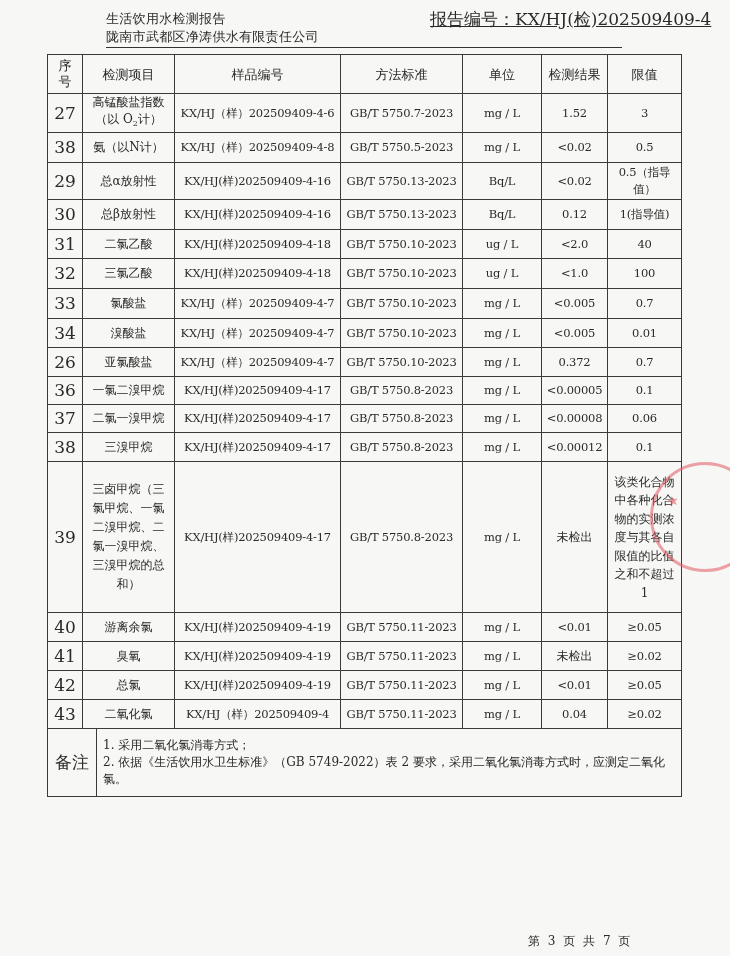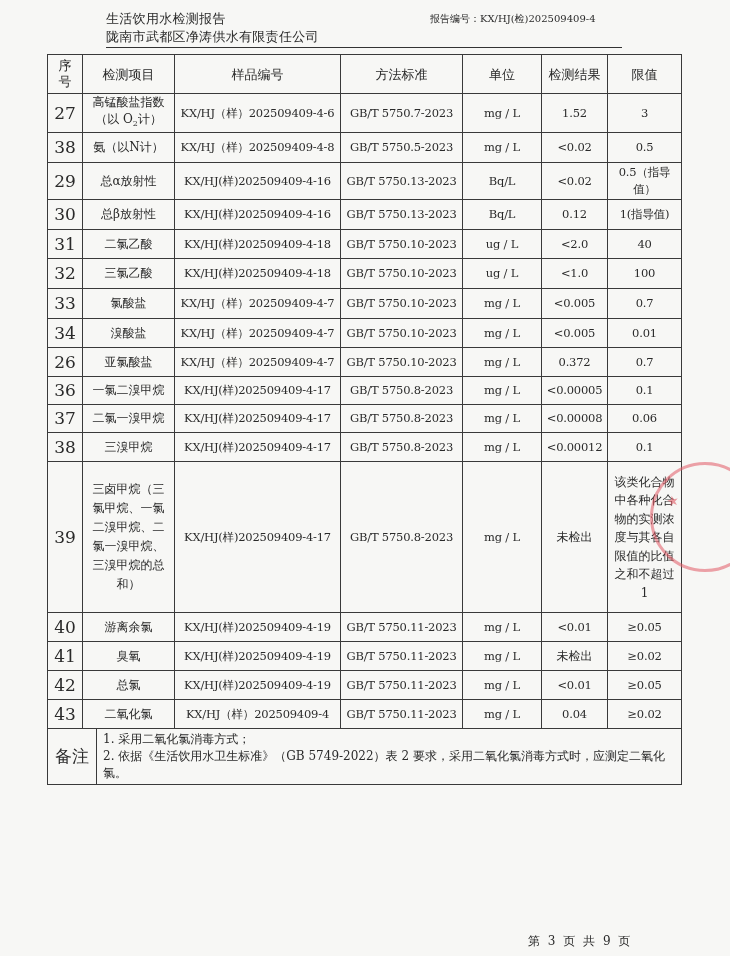--- a/index.html
+++ b/index.html
@@ -1,34 +1,34 @@
 <!DOCTYPE html>
 <html><head>
 <meta charset="utf-8">
 <style>
   html, body { margin: 0; padding: 0; }
   body {
     width: 730px; height: 956px; background: #f7f7f5; position: relative; overflow: hidden;
     font-family: "DejaVu Serif", "Liberation Serif", serif; color: #2a2a2a;
   }
   .hdr-left { position: absolute; left: 106px; top: 10px; font-size: 13px; line-height: 18px; letter-spacing: 0.3px; }
-  .hdr-right { position: absolute; left: 430px; top: 10px; font-size: 10px; line-height: 18px; }
+  .hdr-right { position: absolute; left: 430px; top: 10px; font-size: 17px; line-height: 18px; text-decoration: underline; }
   .hdr-rule { position: absolute; left: 106px; top: 47px; width: 516px; height: 1px; background: #333; }
   table.report {
     position: absolute; left: 47px; top: 54px; border-collapse: collapse; table-layout: fixed;
     width: 634px; font-size: 12px;
   }
   table.report td, table.report th {
     border: 1.3px solid #3a3a3a; text-align: center; vertical-align: middle; padding: 0 2px; font-weight: normal;
     line-height: 17px; overflow: hidden;
   }
   table.report th { font-size: 13px; }
   .mono { font-family: "DejaVu Serif", "Liberation Serif", serif; font-size: 11.5px; letter-spacing: -0.2px; }
   .seq { font-size: 17px; }
-  .note-cell { text-align: left !important; padding: 2px 6px !important; font-size: 12px; line-height: 18px; }
+  .note-cell { text-align: left !important; padding: 8px 6px !important; font-size: 12px; line-height: 18px; }
   .note-line { display: block; }
   .footer { position: absolute; left: 528px; top: 933px; font-size: 12px; letter-spacing: 2px; }
   .stamp {
     position: absolute; left: 650px; top: 462px; width: 110px; height: 110px; border-radius: 50%;
     border: 3px solid rgba(225, 90, 100, 0.55); box-sizing: border-box;
   }
   .stamp-text { position: absolute; left: 14px; top: 28px; color: rgba(225, 90, 100, 0.6); font-size: 14px; transform: rotate(60deg); }
 </style>
 </head>
 <body>
@@ -233,13 +233,13 @@
       <span class="note-line">2. 依据《生活饮用水卫生标准》（GB 5749-2022）表 2 要求，采用二氧化氯消毒方式时，应测定二氧化氯。</span>
     </td>
   </tr>
 </tbody>
   </table>
 
 <div class="stamp">
   <span class="stamp-text">★</span>
 </div>
 
-<div class="footer">第 3 页 共 9 页</div>
+<div class="footer">第 3 页 共 7 页</div>
 
 </body></html>

